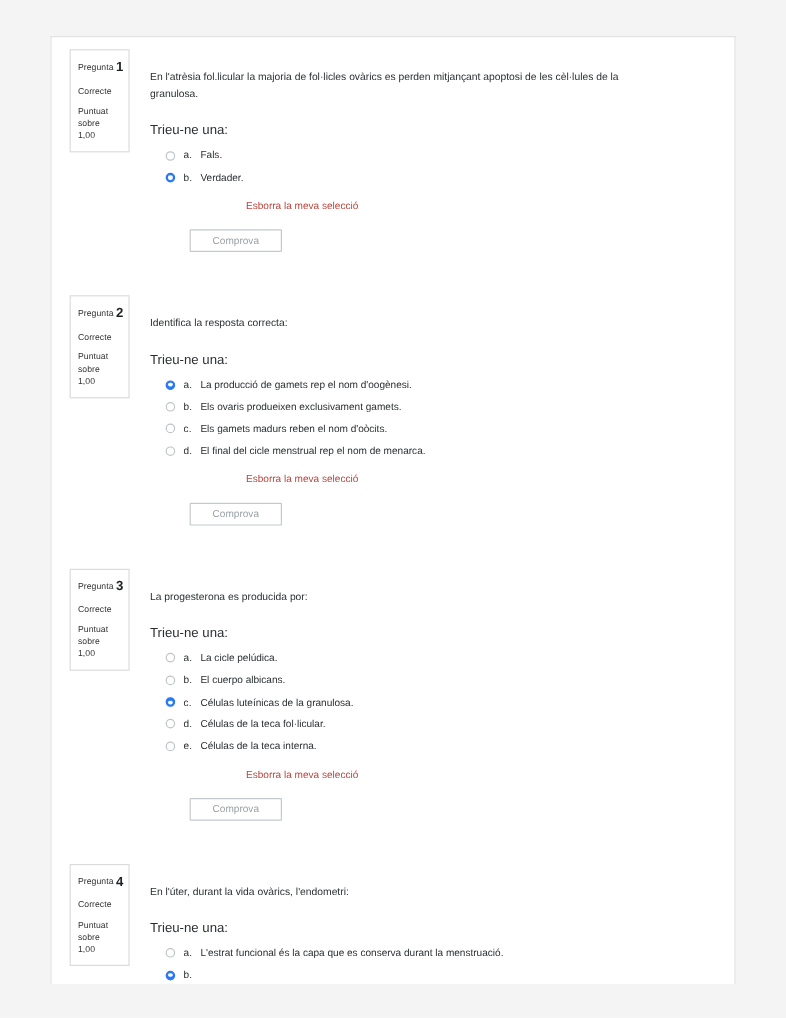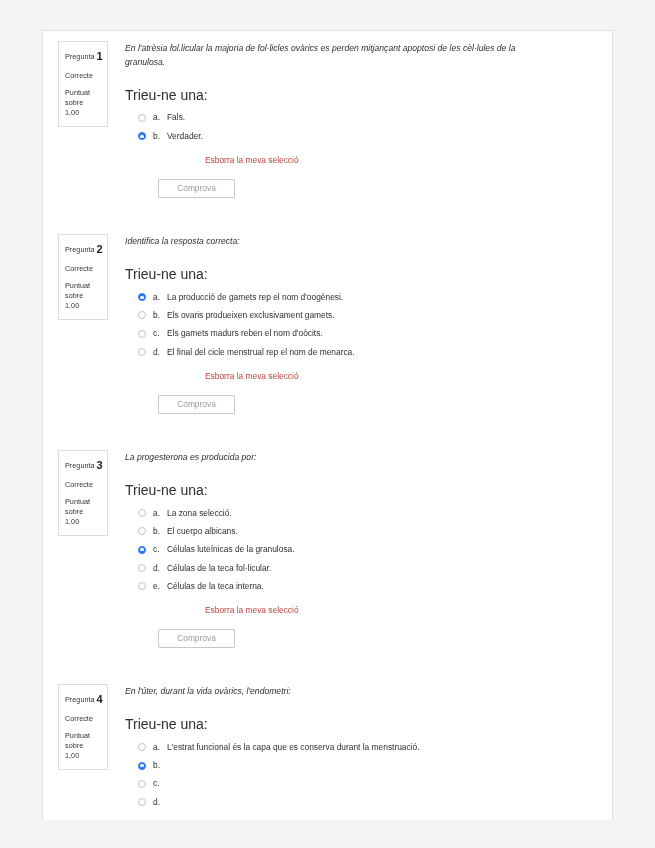--- a/index.html
+++ b/index.html
@@ -69,26 +69,25 @@
   .q-content {
     flex: 1 1 auto;
     margin-left: 17px;
     padding-right: 16px;
     padding-top: 1px;
   }
   .q-stem {
     font-size: 8.6px;
     color: #2b2f33;
     line-height: 1.62;
-    margin: 0 0 16px 0;
+    margin: 16px 0 16px 0;
     max-width: 430px;
-    font-style: italic;
   }
   .choose-label {
-    font-size: 14px;
+    font-size: 11px;
     color: #2b2f33;
     margin: 0 0 7px 0;
     line-height: 1.4;
   }
   .answers { margin: 0 0 0 0; padding: 0; list-style: none; }
   .answer-row {
     display: flex;
     align-items: flex-start;
     margin: 0 0 7px 0;
     padding-left: 13px;
@@ -218,21 +217,21 @@
           <div class="q-inner">
             <div class="info-box">
               <div class="info-line qno"><span>Pregunta</span><span class="num">3</span></div>
               <div class="info-line state">Correcte</div>
               <div class="info-line grade"><span>Puntuat sobre</span><br><span>1,00</span></div>
             </div>
             <div class="q-content"><p class="q-stem">La progesterona es producida por:</p><p class="choose-label">Trieu-ne una:</p><ul class="answers">
                 <li class="answer-row">
                   <span class="radio"></span>
                   <span class="ans-letter">a.</span>
-                  <span class="ans-text">La zona selecció.</span>
+                  <span class="ans-text">La cicle pelúdica.</span>
                 </li>
                 <li class="answer-row">
                   <span class="radio"></span>
                   <span class="ans-letter">b.</span>
                   <span class="ans-text">El cuerpo albicans.</span>
                 </li>
                 <li class="answer-row">
                   <span class="radio checked"></span>
                   <span class="ans-letter">c.</span>
                   <span class="ans-text">Células luteínicas de la granulosa.</span>

